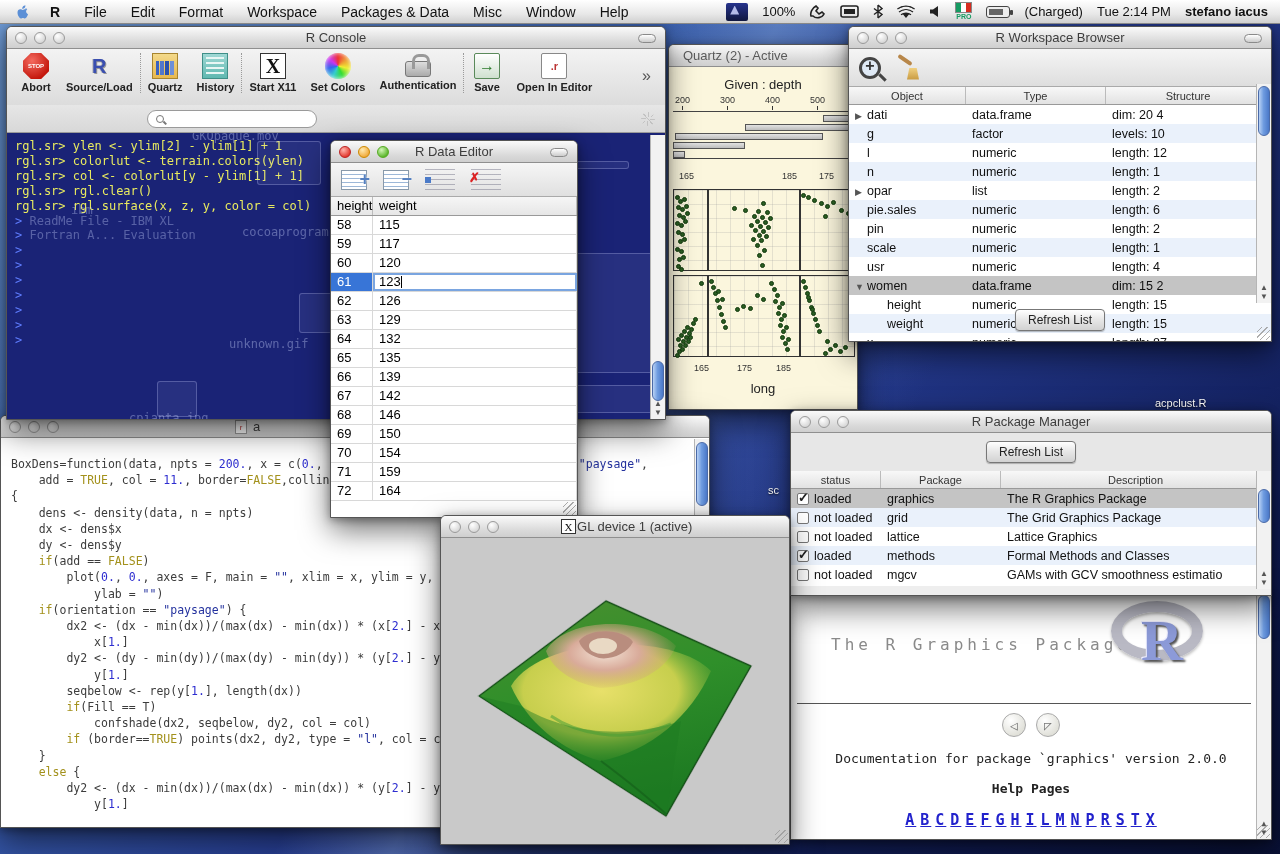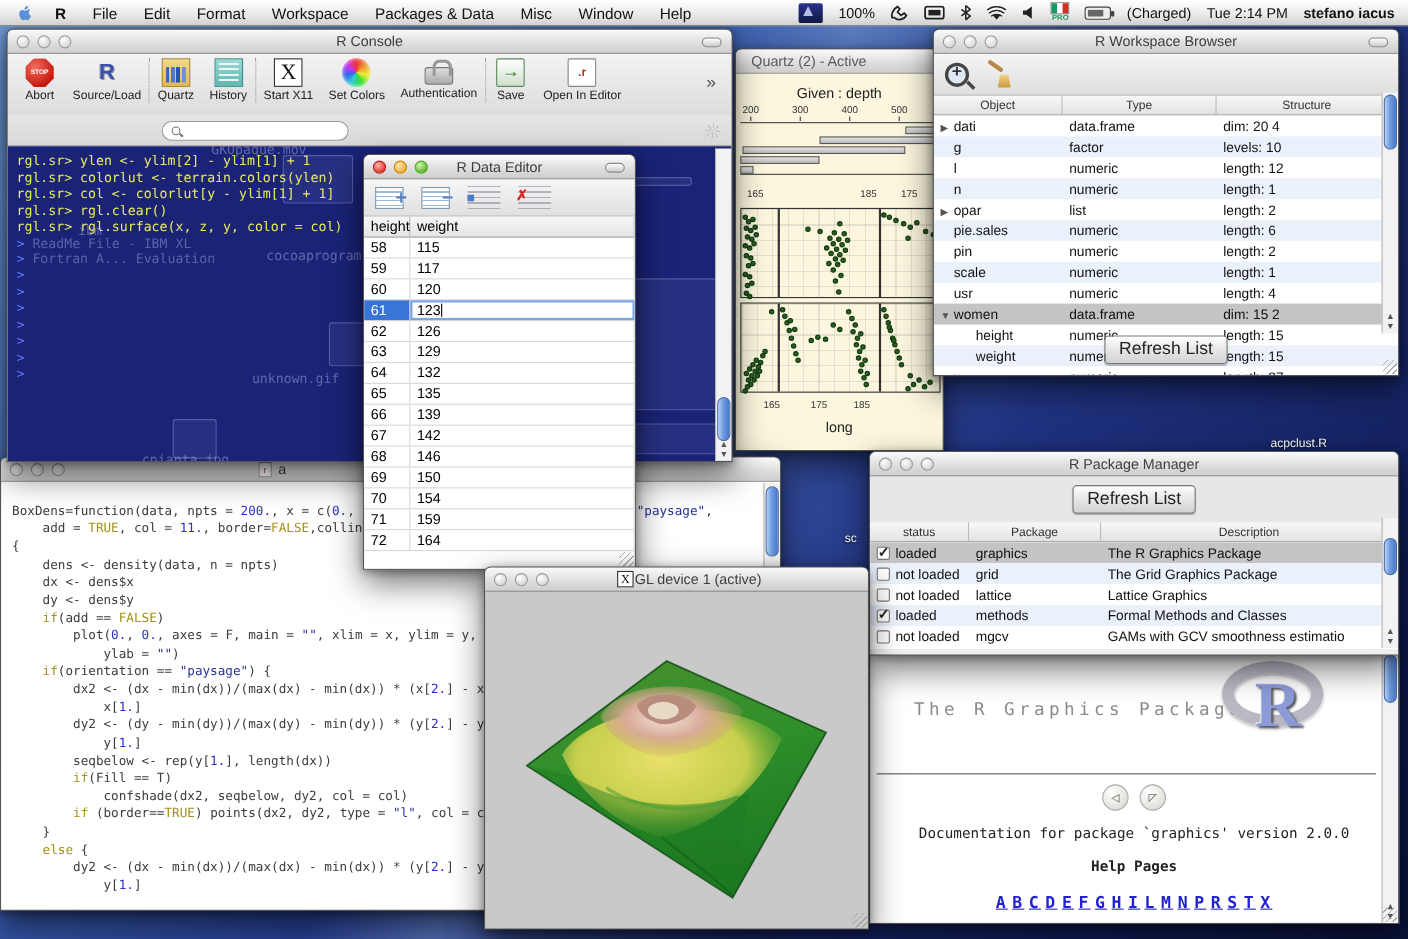--- a/index.html
+++ b/index.html
@@ -16,21 +16,21 @@
               border-bottom:1px solid #8f8f8f; display:flex; align-items:center; }
   .titlebar .title { position:absolute; left:0; right:0; text-align:center; font-size:13px; color:#3d3d3d; }
   .lights { display:flex; gap:7px; margin-left:8px; z-index:2; }
   .light { width:12px; height:12px; border-radius:50%; border:1px solid #9a9a9a;
            background:radial-gradient(circle at 35% 30%,#ffffff,#d9d9d9 70%); }
   .light.red   { background:radial-gradient(circle at 35% 30%,#ffb3ab,#e2372c 75%); border-color:#b22; }
   .light.yel   { background:radial-gradient(circle at 35% 30%,#ffeab0,#f0a93a 75%); border-color:#c80; }
   .light.grn   { background:radial-gradient(circle at 35% 30%,#d3f7b8,#59b52a 75%); border-color:#5a2; }
   .pillbtn { position:absolute; right:9px; top:7px; width:18px; height:9px; border:1px solid #8a8a8a;
              border-radius:5px; background:linear-gradient(#fff,#ccc); }
-  .aquabtn { font-size:16px; color:#222; padding:3px 12px; border:1px solid #777; border-radius:4px;
+  .aquabtn { font-size:12px; color:#222; padding:3px 12px; border:1px solid #777; border-radius:4px;
              background:linear-gradient(#ffffff,#e8e8e8 45%,#d2d2d2); box-shadow:0 1px 1px rgba(0,0,0,.25); }
   .resize { position:absolute; right:1px; bottom:1px; width:13px; height:13px; opacity:.8;
     background:repeating-linear-gradient(135deg,transparent 0 3px,#999 3px 4px); }
   .vscroll { position:absolute; top:0; bottom:0; right:0; width:15px; background:#f2f2f2; border-left:1px solid #b5b5b5; }
   .vthumb  { position:absolute; left:1px; width:12px; border-radius:6px;
              background:linear-gradient(90deg,#b9d2f5,#6f9ce0 45%,#4a78c8); border:1px solid #4a6aa8; }
   .sarrows { position:absolute; right:1px; width:12px; font-size:8px; color:#555; text-align:center; line-height:9px; }
 
   
   #menubar { position:absolute; left:0; top:0; width:1280px; height:24px; z-index:50;
@@ -50,21 +50,21 @@
   .itflag i { flex:1; } .itflag i:nth-child(1){background:#169b62;} .itflag i:nth-child(2){background:#fff;} .itflag i:nth-child(3){background:#d62d20;}
   .flagtxt { font-size:7px; color:#169b62; font-weight:bold; }
   .battery { width:24px; height:12px; border:1px solid #444; border-radius:3px; position:relative; background:#eee; }
   .battery:before{content:"";position:absolute;right:-4px;top:3px;width:3px;height:5px;background:#444;border-radius:1px;}
   .battery:after{content:"";position:absolute;left:2px;top:2px;bottom:2px;width:14px;background:#666;}
 
   
   #console { left:6px; top:26px; width:660px; height:394px; z-index:20; background:#e9e9e9; }
   #console .toolbar { height:56px; display:flex; align-items:flex-start; padding:4px 6px 0;
      background:linear-gradient(#f3f3f3,#dcdcdc); }
-  .tbitem { display:flex; flex-direction:column; align-items:center; gap:2px; padding:0 7px; min-width:46px; }
+  .tbitem { display:flex; flex-direction:column; align-items:center; gap:2px; padding:0 7px; min-width:46px;font-weight:bold; }
   .tbitem.sep { border-left:1px dotted #9a9a9a; }
   .tbitem .cap { font-size:11px; color:#222; white-space:nowrap; }
   .tbic { width:26px; height:26px; position:relative; }
   .ic-stop { background:radial-gradient(circle at 35% 30%,#f46a5f,#c3160b 75%); border-radius:6px;
      clip-path:polygon(30% 0,70% 0,100% 30%,100% 70%,70% 100%,30% 100%,0 70%,0 30%); }
   .ic-stop:after{content:"STOP";position:absolute;inset:0;color:#fff;font-size:6px;font-weight:bold;display:flex;align-items:center;justify-content:center;}
   .ic-rlogo:after{content:"R";position:absolute;inset:0;display:flex;align-items:center;justify-content:center;
      font-size:20px;font-weight:bold;color:#3a4fb0;text-shadow:1px 1px 0 #999,-1px 0 0 #bbb;}
   .ic-quartz{background:linear-gradient(#f3d98a,#e8b84f);border:1px solid #a8852f;}
   .ic-quartz:after{content:"";position:absolute;left:3px;right:3px;bottom:3px;height:14px;

